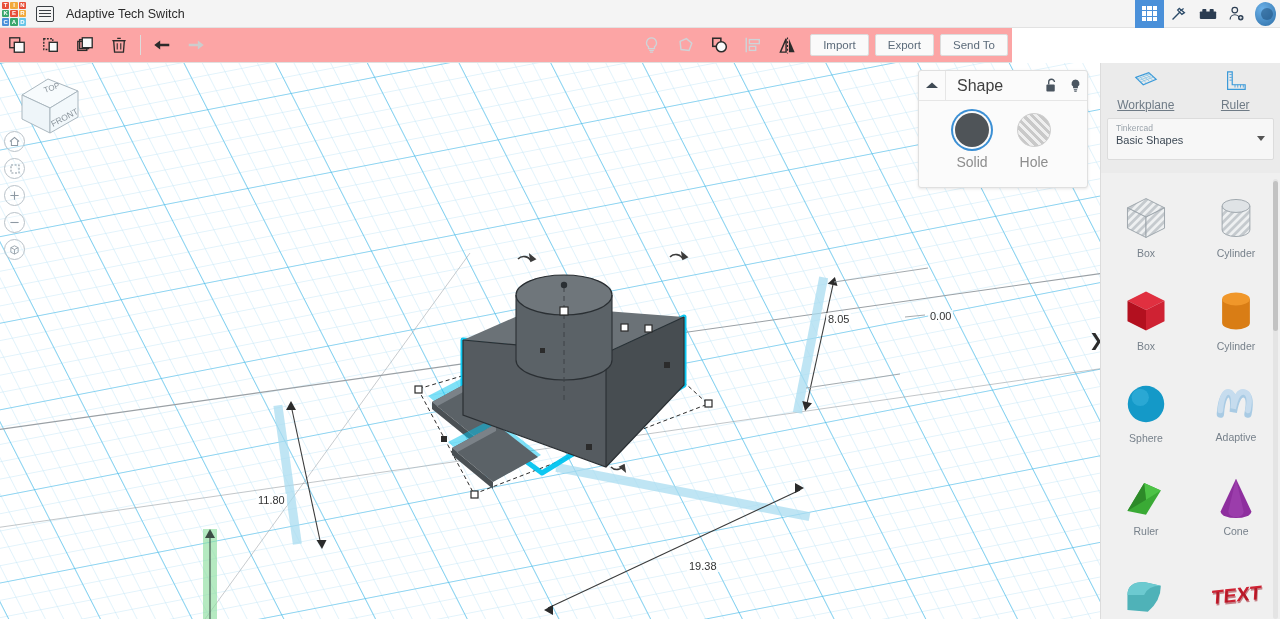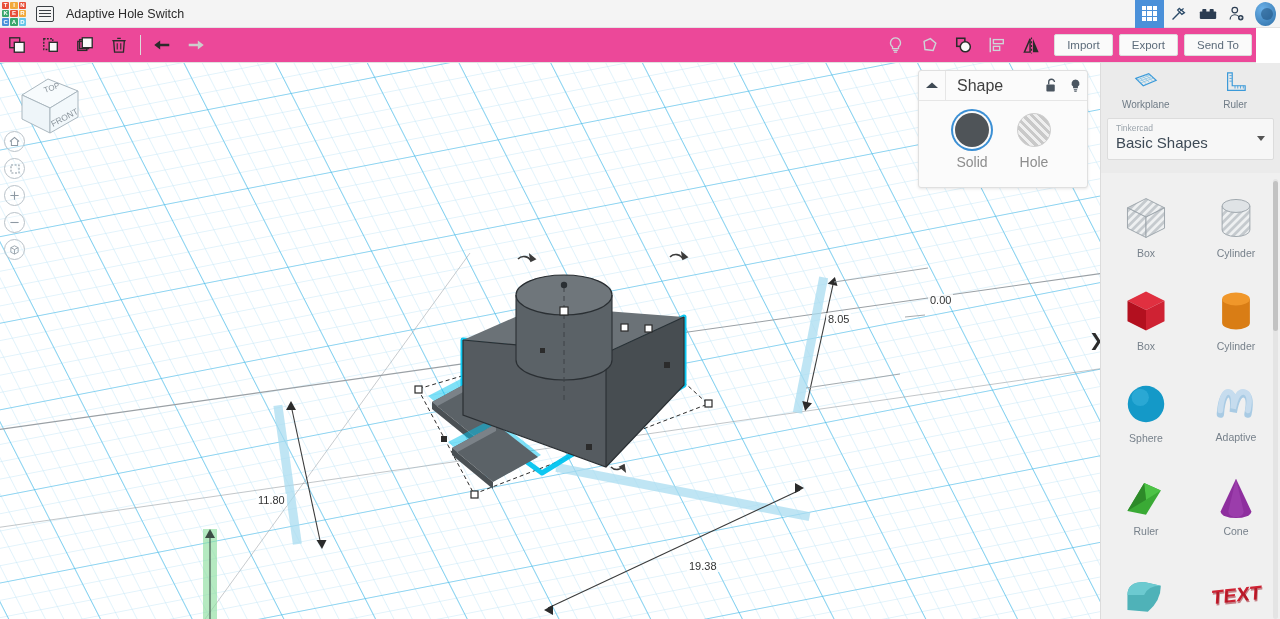--- a/index.html
+++ b/index.html
@@ -39,22 +39,22 @@
     gap: 1px; }
   .grid9 i { background: #fff; }
   .avatar { width: 24px; height: 24px; border-radius: 50%;
     background: radial-gradient(circle at 35% 30%, #6ab0e8, #2d6fa8);
     margin: 0 4px; position: relative; overflow: hidden; }
   .avatar::after { content:""; position:absolute; left:6px; top:6px;
     width:12px; height:12px; border-radius:50%; background:#1d4f7c; opacity:.55;}
 
   
   .toolbar {
-    position: absolute; top: 28px; left: 0; width: 1256px; height: 35px;
-    background: #ec4899; border-bottom: 1px solid #e0e0e0;
+    position: absolute; top: 28px; left: 0; width: 1012px; height: 35px;
+    background: #fca5a5; border-bottom: 1px solid #e0e0e0;
     display: flex; align-items: center;
   }
   .tbtn { width: 34px; height: 34px; display: flex; align-items: center;
     justify-content: center; }
   .sep { width: 1px; height: 20px; background: #dcdcdc; margin: 0 4px; }
   .toolbar-right { margin-left: auto; display: flex; align-items: center; padding-right: 4px; }
   .txtbtn { height: 22px; padding: 0 12px; font-size: 11.5px; color: #5c6b7a;
     border: 1px solid #dcdcdc; background: #fafafa; border-radius: 2px;
     margin-left: 6px; display: flex; align-items: center; }
 
@@ -96,25 +96,25 @@
   .swatch.hole { background: repeating-linear-gradient(45deg,#c9c9c9 0 3px,#efefef 3px 6px);
     border: 1px solid #cfcfcf; }
   .swatch-lbl { font-size: 14px; color: #8d8d8d; margin-top: 7px; }
 
   
   .sidebar { position: absolute; top: 63px; left: 1100px; width: 180px;
     height: 556px; background: #ebebeb; border-left: 1px solid #dcdcdc; }
   .sb-tools { height: 55px; display: flex; background: #ebebeb; }
   .sb-tool { flex: 1; display: flex; flex-direction: column; align-items: center;
     justify-content: center; gap: 4px; }
-  .sb-tool-lbl { font-size: 10px; color: #6f7b86; }
+  .sb-tool-lbl { font-size: 12px; color: #6f7b86; text-decoration: underline; }
   .sb-drop { margin: 0 6px; background: #f7f7f7; border: 1px solid #dcdcdc;
     border-radius: 2px; height: 42px; padding: 4px 8px; position: relative; }
   .sb-drop-sub { font-size: 8.5px; color: #9aa3ab; }
-  .sb-drop-main { font-size: 15px; color: #3e4a56; margin-top: 1px; }
+  .sb-drop-main { font-size: 11px; color: #3e4a56; margin-top: 1px; }
   .sb-caret { position: absolute; right: 8px; top: 17px; width: 0; height: 0;
     border-left: 4px solid transparent; border-right: 4px solid transparent;
     border-top: 5px solid #555; }
   .gallery { position: absolute; top: 110px; left: 0; width: 180px; height: 446px;
     overflow: hidden; background: #f0f0f0; }
   .gal-grid { display: grid; grid-template-columns: 1fr 1fr; padding-top: 6px; }
   .gal-item { height: 93px; display: flex; flex-direction: column;
     align-items: center; justify-content: center; gap: 4px; }
   .gal-lbl { font-size: 10.5px; color: #77818b; }
   .scroll-track { position: absolute; right: 2px; top: 116px; width: 5px;
@@ -141,21 +141,21 @@
       <span style="background:#f2a93b">R</span>
       <span style="background:#4a90d9">C</span>
       <span style="background:#3aa76d">A</span>
       <span style="background:#67c6e8">D</span>
     </div>
     <div class="doc-icon">
       <i></i>
         <i></i>
         <i></i>
     </div>
-    <div class="doc-title">Adaptive Hole Switch</div>
+    <div class="doc-title">Adaptive Tech Switch</div>
 
     <div class="header-right">
       <div class="hbtn active">
         <div class="grid9">
             <i></i>
             <i></i>
             <i></i>
             <i></i>
             <i></i>
             <i></i>
@@ -410,21 +410,21 @@
           </svg>
       </div>
       <div class="navbtn">
         <svg width="11" height="11" viewBox="0 0 12 12">
             <path d="M2 4 L6 2 L10 4 L10 9 L6 11 L2 9 Z M2 4 L6 6 L10 4 M6 6 V11" fill="none" stroke="#8d99a3" stroke-width=".9"></path>
           </svg>
       </div>
     </div>
 
     <div class="dimlabel" style="left:826px; top:250px;">8.05</div>
-    <div class="dimlabel" style="left:928px; top:231px;">0.00</div>
+    <div class="dimlabel" style="left:928px; top:247px;">0.00</div>
     <div class="dimlabel" style="left:256px; top:431px;">11.80</div>
     <div class="dimlabel" style="left:687px; top:497px;">19.38</div>
 
   </div>
 
   <div class="shape-panel">
     <div class="sp-head">
       <div class="sp-chevron">
         <svg width="14" height="9" viewBox="0 0 14 9">
             <path d="M1 7 L7 1.5 L13 7 Z" fill="#3f4a54"></path>

